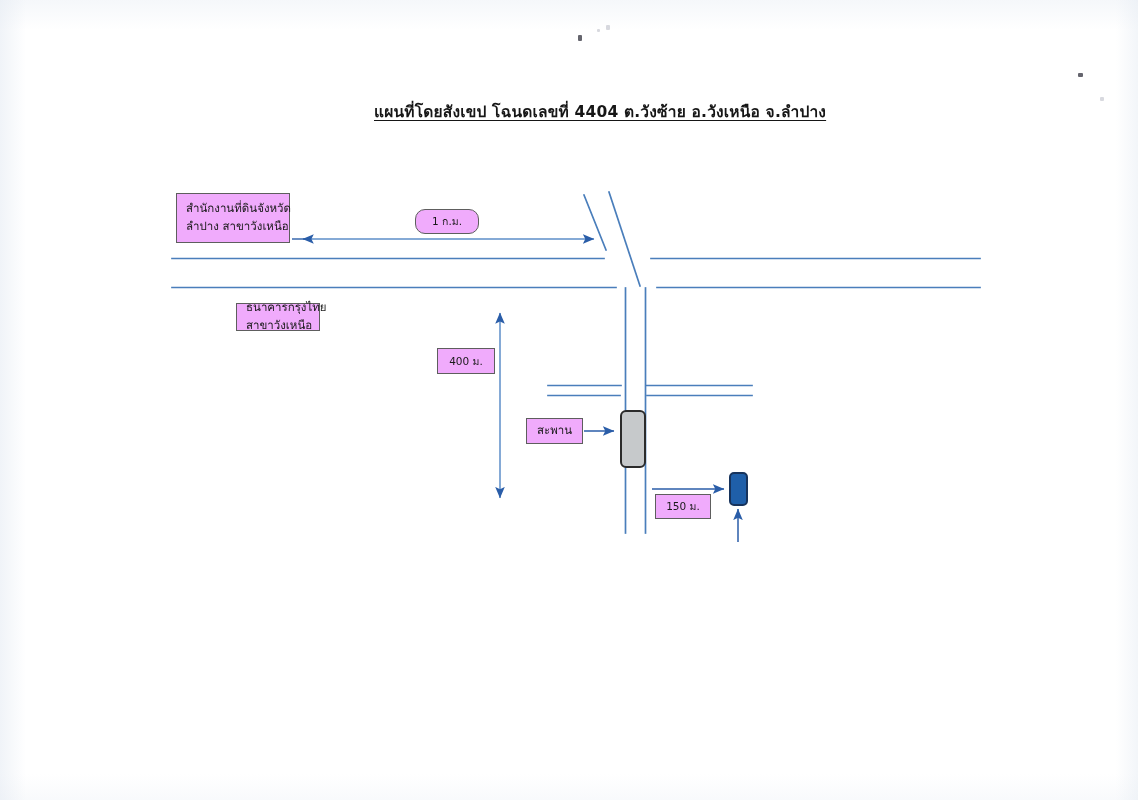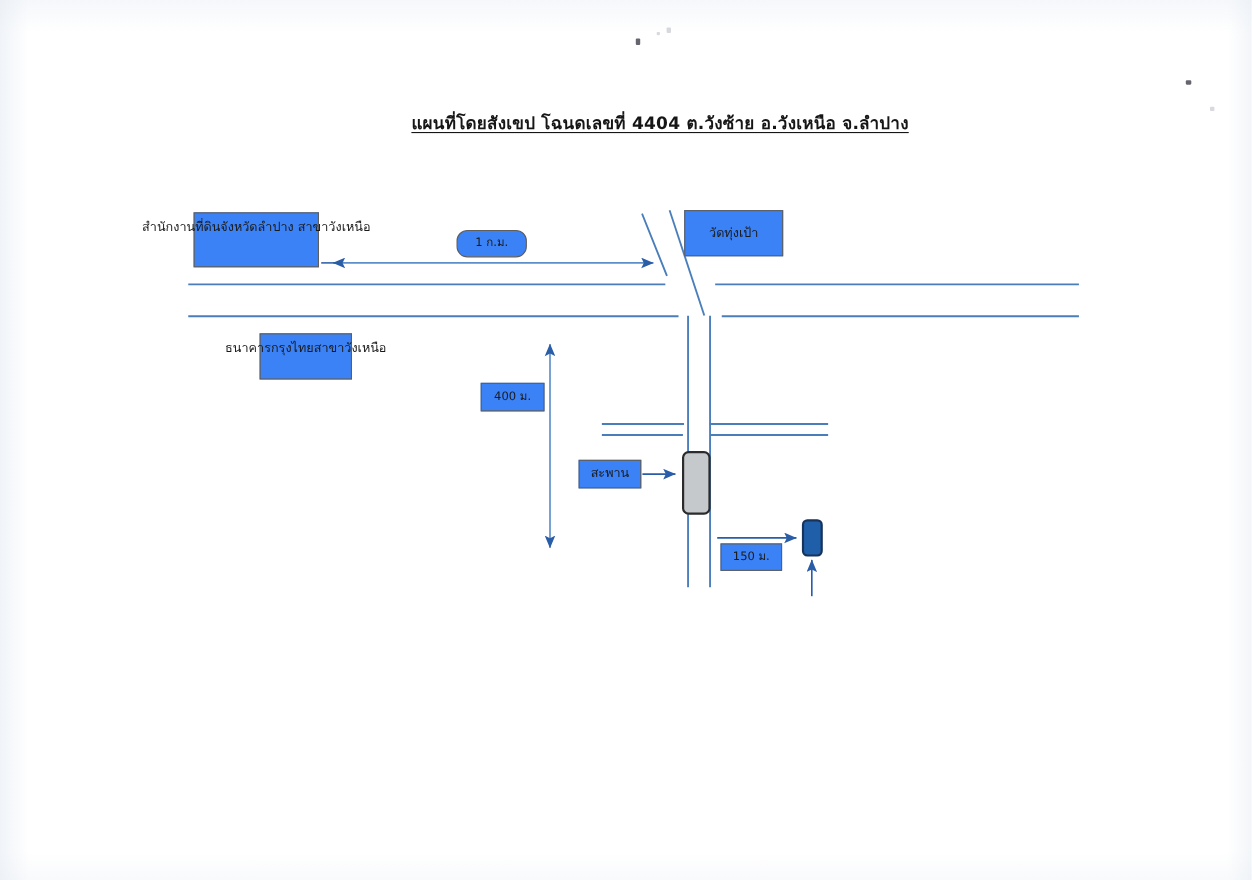--- a/index.html
+++ b/index.html
@@ -49,25 +49,25 @@
     color: #161616;
     white-space: nowrap;
     text-decoration: underline;
     text-underline-offset: 3px;
     letter-spacing: 0.2px;
   }
   
   .label-box {
     position: absolute;
     box-sizing: border-box;
-    background: #3b82f6;
+    background: #f0abfc;
     border: 1.3px solid #5e5e5e;
     color: #1a1a1a;
     display: flex;
-    flex-direction: row;
+    flex-direction: column;
     justify-content: center;
     line-height: 1.55;
   }
   .label-box .line {
     display: block;
     white-space: nowrap;
   }
   .box-multiline { padding: 4px 9px; font-size: 11.5px; }
   .box-single {
     align-items: center;
@@ -77,21 +77,21 @@
   }
   .dim-box {
     font-size: 10.5px;
     align-items: center;
     justify-content: center;
     text-align: center;
   }
 
   #box-land-office { left: 176px; top: 193px; width: 114px; height: 50px; }
   #box-temple      { left: 622px; top: 191px; width: 90px;  height: 42px; }
-  #box-bank        { left: 236px; top: 303px; width: 84px;  height: 42px; }
+  #box-bank        { left: 236px; top: 303px; width: 84px;  height: 28px; }
   #box-bridge      { left: 526px; top: 418px; width: 57px;  height: 26px; }
   #box-1km         { left: 415px; top: 209px; width: 64px;  height: 25px; border-radius: 10px; }
   #box-300m        { left: 437px; top: 348px; width: 58px;  height: 26px; }
   #box-150m        { left: 655px; top: 494px; width: 56px;  height: 25px; }
   #box-parcel      { left: 700px; top: 545px; width: 124px; height: 48px; }
 
   
   #bridge-symbol {
     position: absolute;
     left: 620px; top: 410px;
@@ -188,23 +188,20 @@
     </g>
   </svg>
 
   <div id="title">แผนที่โดยสังเขป โฉนดเลขที่ 4404 ต.วังซ้าย อ.วังเหนือ จ.ลำปาง</div>
 
   <div id="box-land-office" class="label-box box-multiline">
     <span class="line">สำนักงานที่ดินจังหวัด</span>
     <span class="line">ลำปาง สาขาวังเหนือ</span>
   </div>
 
-  <div id="box-temple" class="label-box box-single">
-    <span class="line">วัดทุ่งเป้า</span>
-  </div>
 
   <div id="box-bank" class="label-box box-multiline">
     <span class="line">ธนาคารกรุงไทย</span>
     <span class="line">สาขาวังเหนือ</span>
   </div>
 
   <div id="box-bridge" class="label-box box-single">
     <span class="line">สะพาน</span>
   </div>
 

